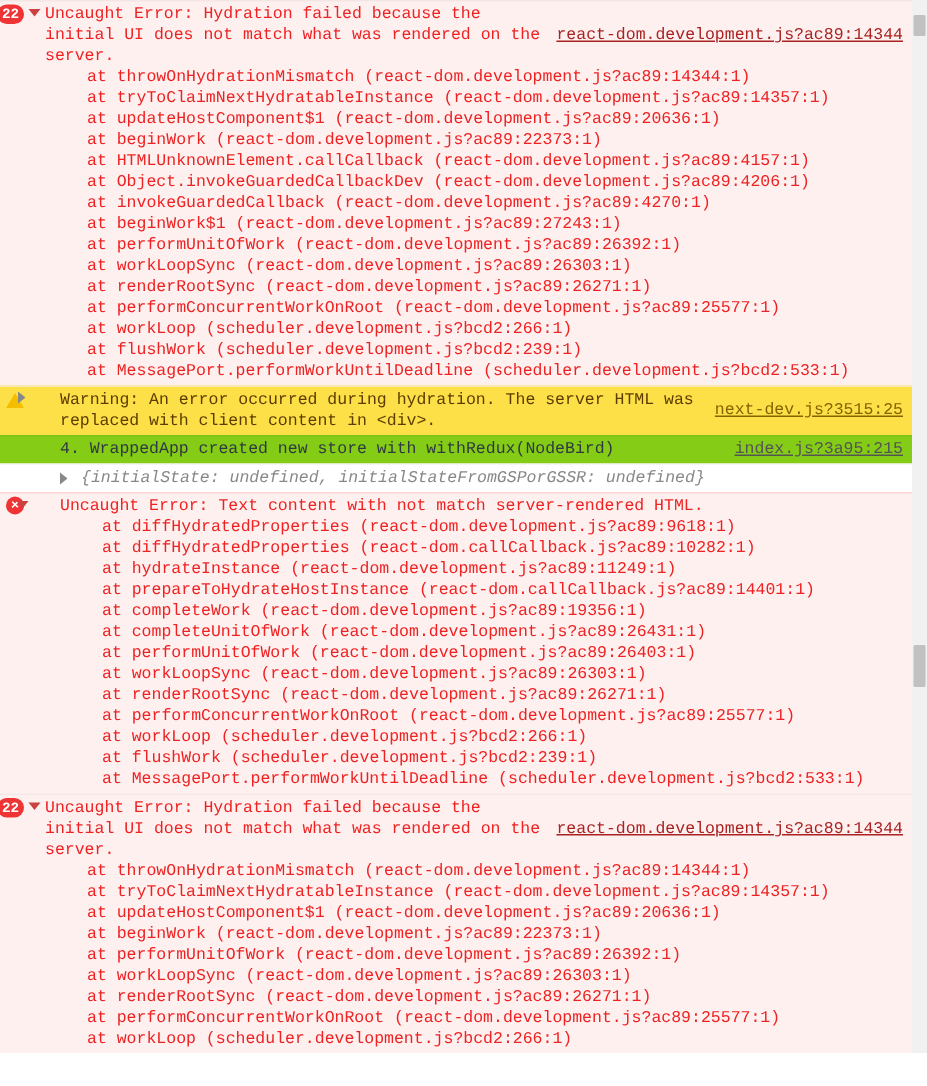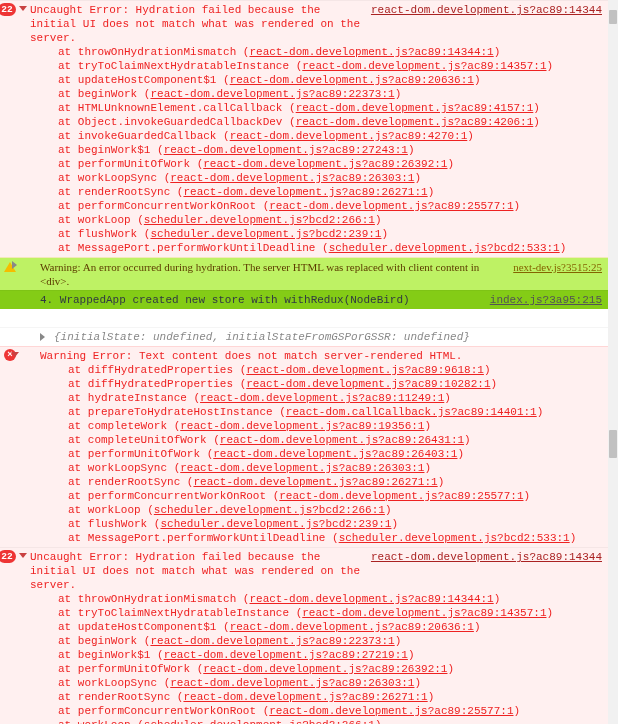--- a/index.html
+++ b/index.html
@@ -33,36 +33,34 @@
     padding: 2px 6px 2px 40px;
     position: relative;
     line-height: 14px;
   }
   .msg.error, .msg.error-block {
     background: #fff0f0;
     color: #ee2222;
   }
   .msg.error-block { border-top-color: #ffd6d6; }
   .msg.warning {
-    background: #bef264;
+    background: #fde047;
     color: #5c3c00;
     border-top-color: #f3e9b9;
-    font-family: Liberation Serif, serif;
   }
   .msg.log {
     background: #84cc16;
     color: #303942;
   }
   .msg.verbose {
     background: #fff;
     color: #888;
     font-style: italic;
-    margin-top: 18px;
-  }
-  .row1 { display: flex; align-items: flex-start; }
+  }
+  .row1 { display: flex; align-items: center; }
   .disclosure {
     position: absolute;
     left: 12px; top: 3px;
     width: 0; height: 0;
     border-style: solid;
     border-width: 4px 0 4px 5px;
     border-color: transparent transparent transparent #888;
     cursor: pointer;
   }
   .disclosure.open {
@@ -106,21 +104,21 @@
     border-color: transparent transparent #f5bd00 transparent;
   }
   .main-text { flex: 1 1 auto; padding-right: 8px; word-break: break-word; }
   .src { flex: 0 0 auto; text-decoration: underline; color: inherit; cursor: pointer; white-space: nowrap; }
   .msg.error .src { color: #aa2222; }
   .msg.warning .src { color: #846400; }
   .msg.log .src, .msg.verbose .src { color: #545454; font-style: normal; }
   .stack { padding-left: 28px; }
   .frame { white-space: nowrap; overflow: hidden; }
   .at { color: inherit; }
-  .loc { text-decoration: underline; cursor: pointer; }
+  .loc { cursor: pointer; }
   .verbose-inner { padding-left: 14px; position: relative; }
   .verbose-inner .disclosure { left: 0; top: 3px; }
 </style>
 </head>
 <body>
 
 <div class="scroll-area" id="console">
     <div class="msg error" style="padding-left: 30px;">
       <span class="badge">22</span>
       <span class="disclosure open err" style="left: 19px;"></span>
@@ -160,25 +158,25 @@
         <a class="src">index.js?3a95:215</a>
       </div>
     </div>
     <div class="msg verbose">
       <div class="verbose-inner"><span class="disclosure"></span><span>{initialState: undefined, initialStateFromGSPorGSSR: undefined}</span></div>
     </div>
     <div class="msg error-block">
       <span class="icon-x">×</span>
       <span class="disclosure open err"></span>
       <div class="row1">
-        <span class="main-text">Warning Error: Text content does not match server-rendered HTML.</span>
+        <span class="main-text">Uncaught Error: Text content with not match server-rendered HTML.</span>
       </div>
       <div class="stack">
         <div class="frame"><span class="at">at</span> <span>diffHydratedProperties</span> (<a class="loc">react-dom.development.js?ac89:9618:1</a>)</div>
-        <div class="frame"><span class="at">at</span> <span>diffHydratedProperties</span> (<a class="loc">react-dom.development.js?ac89:10282:1</a>)</div>
+        <div class="frame"><span class="at">at</span> <span>diffHydratedProperties</span> (<a class="loc">react-dom.callCallback.js?ac89:10282:1</a>)</div>
         <div class="frame"><span class="at">at</span> <span>hydrateInstance</span> (<a class="loc">react-dom.development.js?ac89:11249:1</a>)</div>
         <div class="frame"><span class="at">at</span> <span>prepareToHydrateHostInstance</span> (<a class="loc">react-dom.callCallback.js?ac89:14401:1</a>)</div>
         <div class="frame"><span class="at">at</span> <span>completeWork</span> (<a class="loc">react-dom.development.js?ac89:19356:1</a>)</div>
         <div class="frame"><span class="at">at</span> <span>completeUnitOfWork</span> (<a class="loc">react-dom.development.js?ac89:26431:1</a>)</div>
         <div class="frame"><span class="at">at</span> <span>performUnitOfWork</span> (<a class="loc">react-dom.development.js?ac89:26403:1</a>)</div>
         <div class="frame"><span class="at">at</span> <span>workLoopSync</span> (<a class="loc">react-dom.development.js?ac89:26303:1</a>)</div>
         <div class="frame"><span class="at">at</span> <span>renderRootSync</span> (<a class="loc">react-dom.development.js?ac89:26271:1</a>)</div>
         <div class="frame"><span class="at">at</span> <span>performConcurrentWorkOnRoot</span> (<a class="loc">react-dom.development.js?ac89:25577:1</a>)</div>
         <div class="frame"><span class="at">at</span> <span>workLoop</span> (<a class="loc">scheduler.development.js?bcd2:266:1</a>)</div>
         <div class="frame"><span class="at">at</span> <span>flushWork</span> (<a class="loc">scheduler.development.js?bcd2:239:1</a>)</div>
@@ -190,21 +188,20 @@
       <span class="disclosure open err" style="left: 19px;"></span>
       <div class="row1">
         <span class="main-text">Uncaught Error: Hydration failed because the initial UI does not match what was rendered on the server.</span>
         <a class="src">react-dom.development.js?ac89:14344</a>
       </div>
       <div class="stack">
         <div class="frame"><span class="at">at</span> <span>throwOnHydrationMismatch</span> (<a class="loc">react-dom.development.js?ac89:14344:1</a>)</div>
         <div class="frame"><span class="at">at</span> <span>tryToClaimNextHydratableInstance</span> (<a class="loc">react-dom.development.js?ac89:14357:1</a>)</div>
         <div class="frame"><span class="at">at</span> <span>updateHostComponent$1</span> (<a class="loc">react-dom.development.js?ac89:20636:1</a>)</div>
         <div class="frame"><span class="at">at</span> <span>beginWork</span> (<a class="loc">react-dom.development.js?ac89:22373:1</a>)</div>
-        <div class="frame"><span class="at">at</span> <span>beginWork$1</span> (<a class="loc">react-dom.development.js?ac89:27219:1</a>)</div>
         <div class="frame"><span class="at">at</span> <span>performUnitOfWork</span> (<a class="loc">react-dom.development.js?ac89:26392:1</a>)</div>
         <div class="frame"><span class="at">at</span> <span>workLoopSync</span> (<a class="loc">react-dom.development.js?ac89:26303:1</a>)</div>
         <div class="frame"><span class="at">at</span> <span>renderRootSync</span> (<a class="loc">react-dom.development.js?ac89:26271:1</a>)</div>
         <div class="frame"><span class="at">at</span> <span>performConcurrentWorkOnRoot</span> (<a class="loc">react-dom.development.js?ac89:25577:1</a>)</div>
         <div class="frame"><span class="at">at</span> <span>workLoop</span> (<a class="loc">scheduler.development.js?bcd2:266:1</a>)</div>
       </div>
     </div>
   </div>
 
 <div class="scrollbar">

